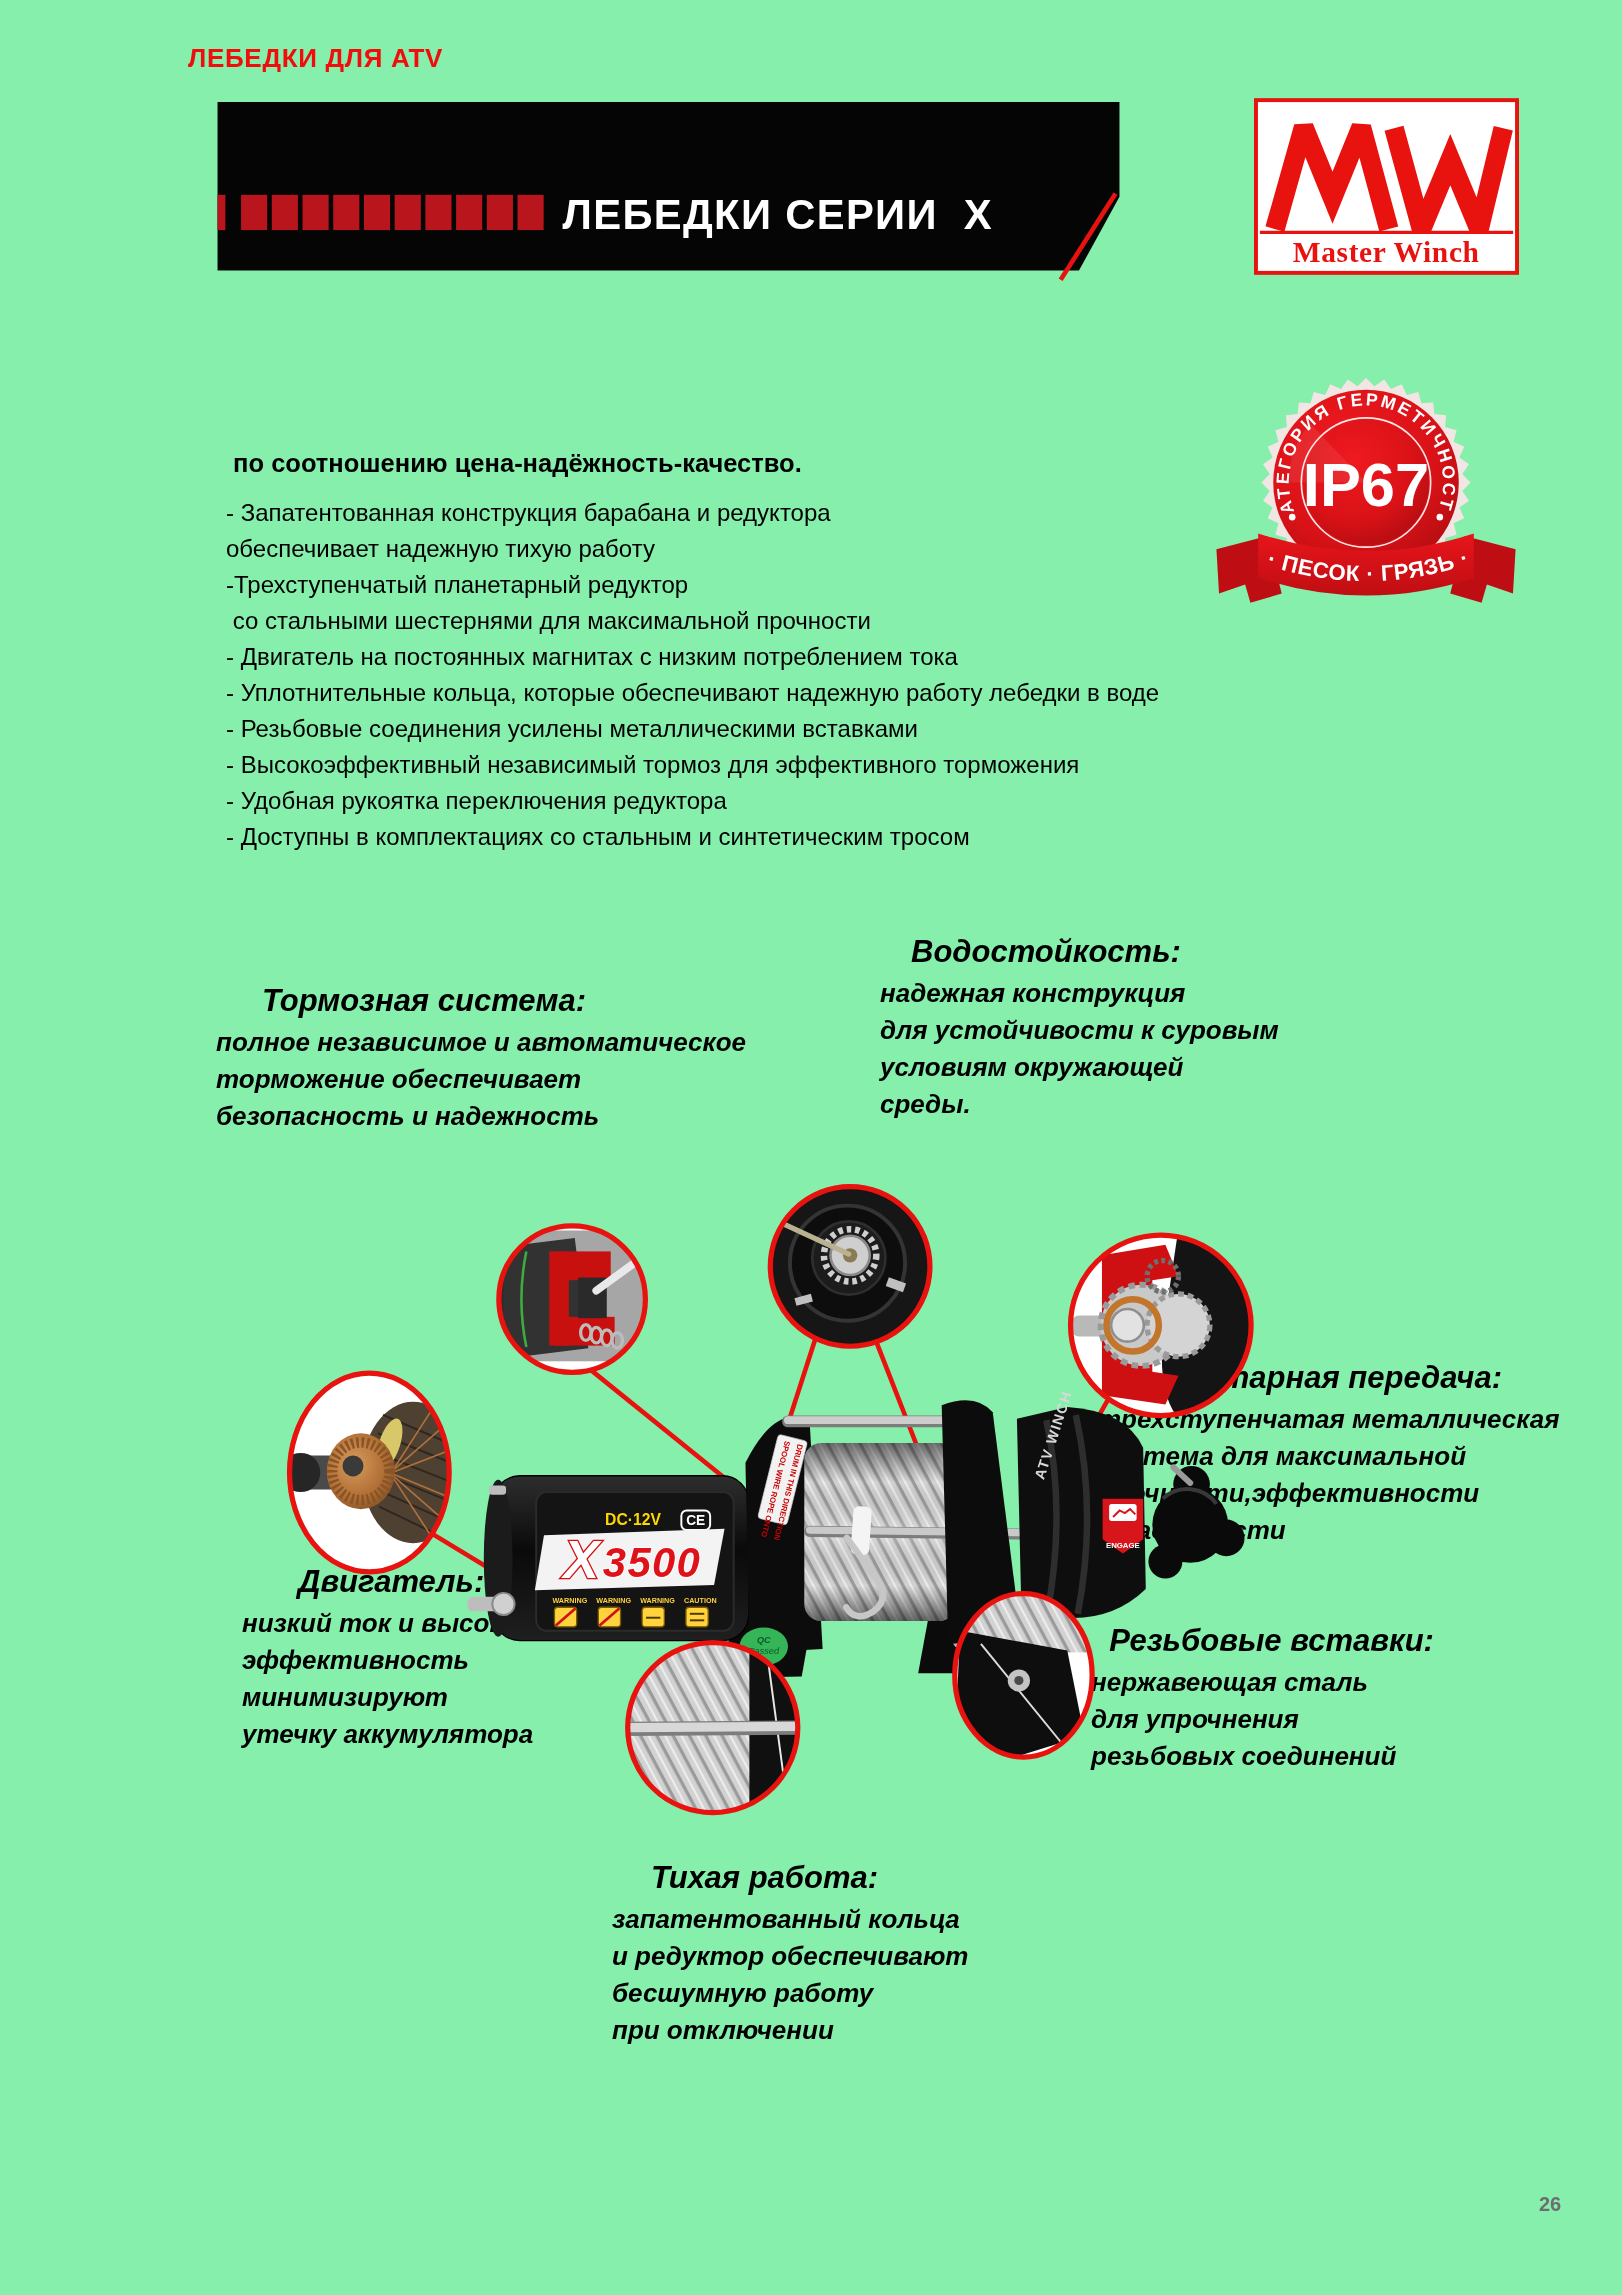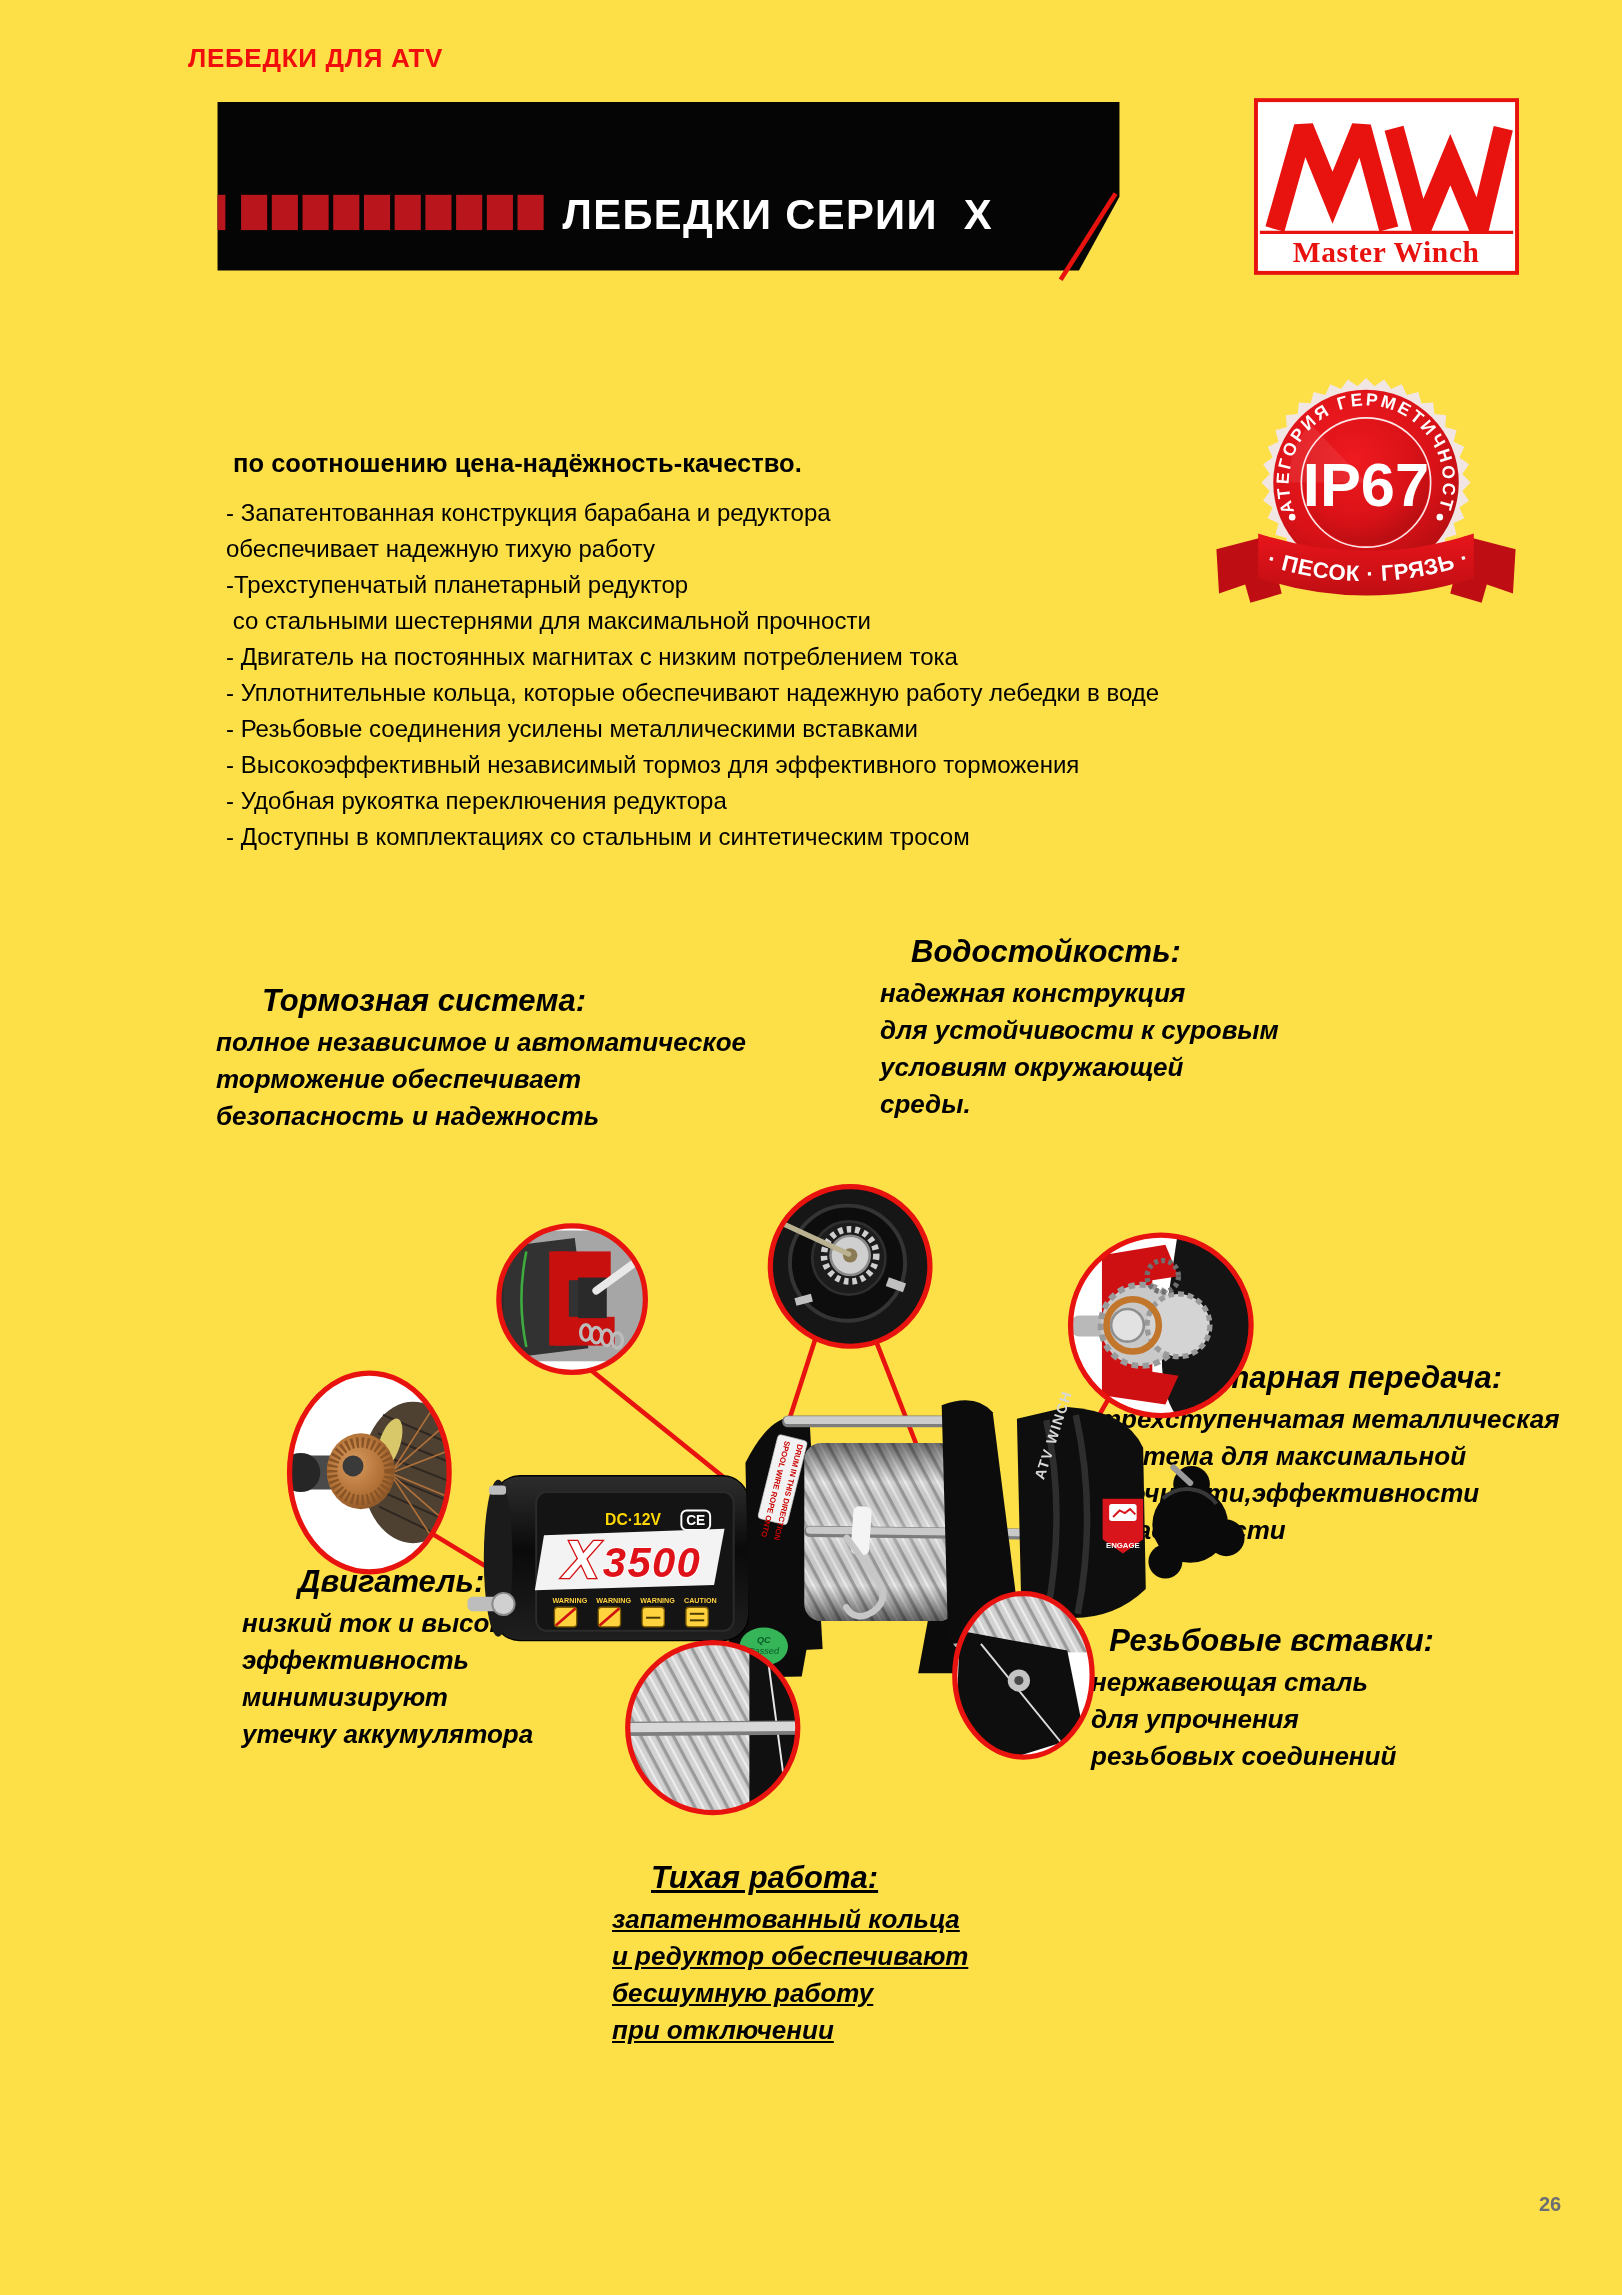--- a/index.html
+++ b/index.html
@@ -1,17 +1,17 @@
 <!DOCTYPE html>
 <html style="font-size:10.5px"><head>
 <meta charset="utf-8">
 <style>
   html,body{margin:0;padding:0;background:#888;}
   .page{
-    position:relative; width:1623px; height:2295px; background:#fde047;
+    position:relative; width:1623px; height:2295px; background:#86efac;
     font-family:"Liberation Sans",sans-serif; overflow:hidden;
   }
   .hdr-red{
     position:absolute; left:188px; top:43px;
     font-size:26px; font-weight:bold; color:#f20d0d; letter-spacing:0.7px;
     white-space:pre;
   }
   .banner{position:absolute; left:217px; top:102px; width:903px; height:201px;}
   .banner svg{display:block;}
   .banner-title{
@@ -162,21 +162,21 @@
 
   <div class="callout" style="left:1091px; top:1623px;">
     <div class="c-title" style="padding-left:18.3px;">Резьбовые вставки:</div>
     <div>
         <div class="c-line">нержавеющая сталь</div>
         <div class="c-line">для упрочнения</div>
         <div class="c-line">резьбовых соединений</div>
       </div>
   </div>
 
-  <div class="callout" style="left:612px; top:1860px;text-decoration:underline;">
+  <div class="callout" style="left:612px; top:1860px;">
     <div class="c-title" style="padding-left:39px;">Тихая работа:</div>
     <div>
         <div class="c-line">запатентованный кольца</div>
         <div class="c-line">и редуктор обеспечивают</div>
         <div class="c-line">бесшумную работу</div>
         <div class="c-line">при отключении</div>
       </div>
   </div>
 
   <div class="figure">

